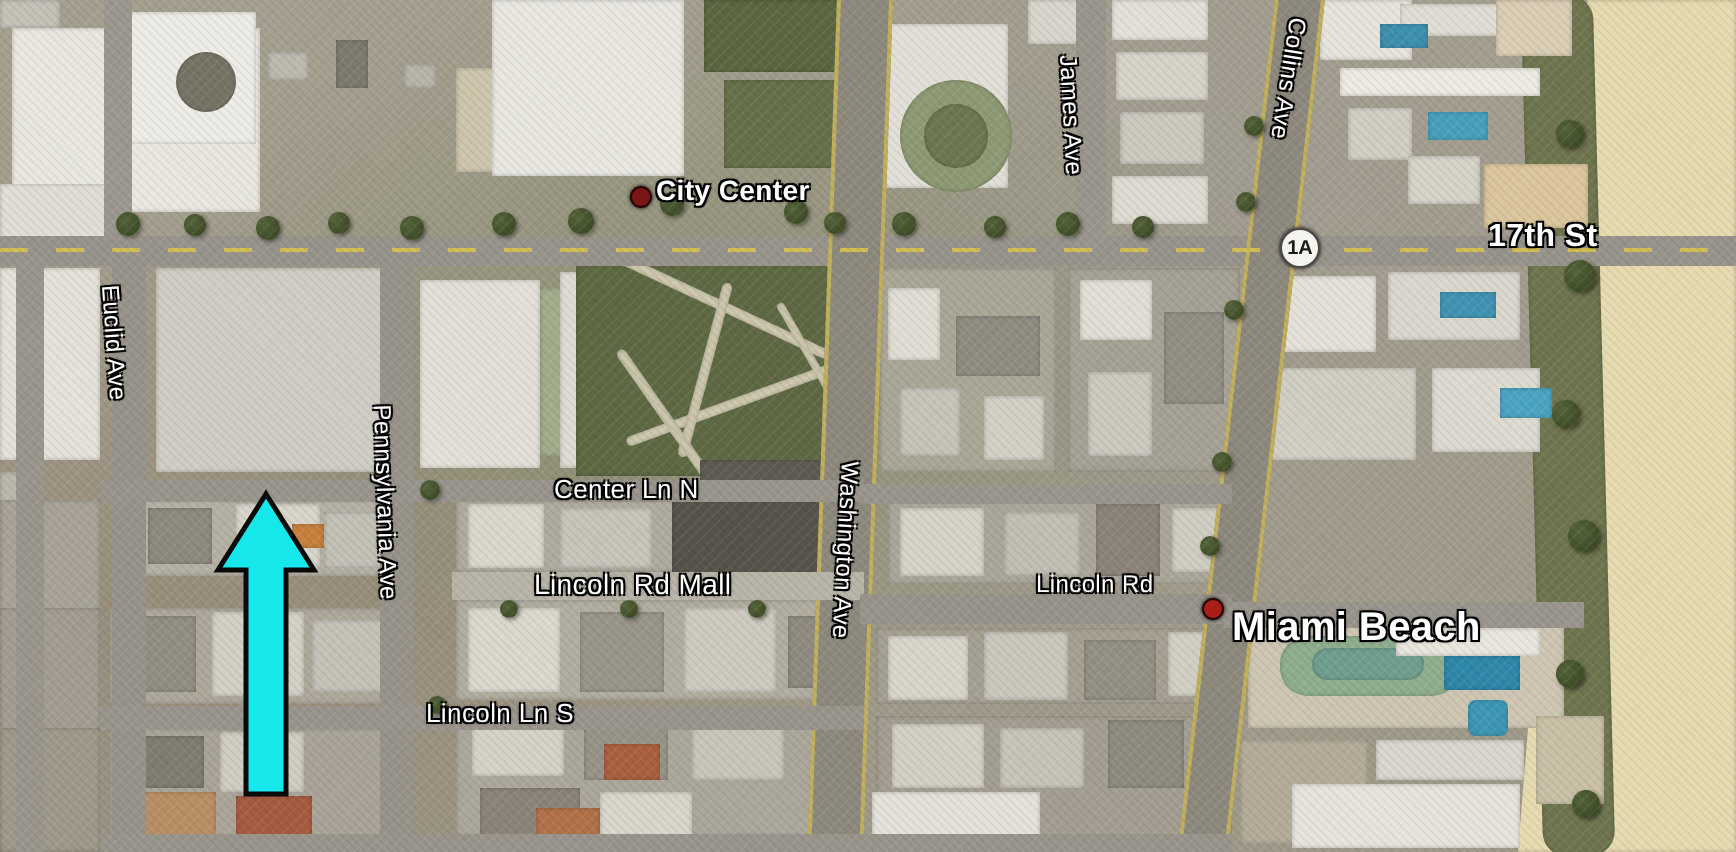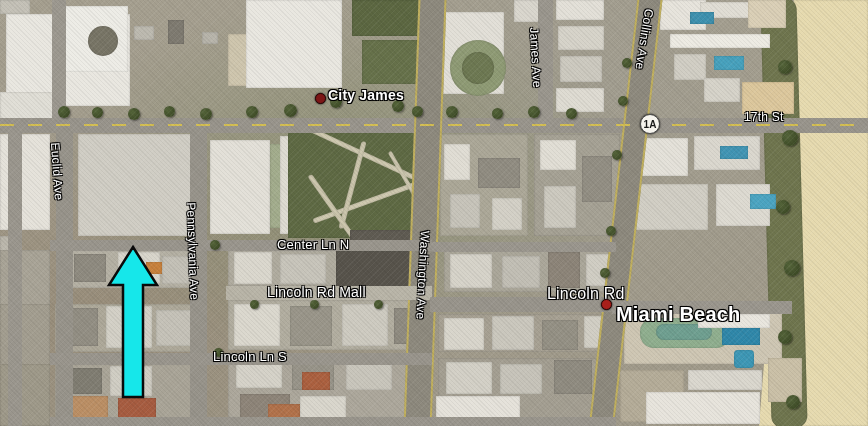--- a/index.html
+++ b/index.html
@@ -208,31 +208,31 @@
       <div class="tree" style="position: absolute; left: 214px; top: 348px; width: 9px; height: 9px;"></div>
       <div class="tree" style="position: absolute; left: 778px; top: 60px; width: 14px; height: 14px;"></div>
       <div class="tree" style="position: absolute; left: 782px; top: 130px; width: 16px; height: 16px;"></div>
       <div class="tree" style="position: absolute; left: 776px; top: 200px; width: 14px; height: 14px;"></div>
       <div class="tree" style="position: absolute; left: 784px; top: 260px; width: 16px; height: 16px;"></div>
       <div class="tree" style="position: absolute; left: 778px; top: 330px; width: 14px; height: 14px;"></div>
       <div class="tree" style="position: absolute; left: 786px; top: 395px; width: 14px; height: 14px;"></div>
     </div>
   <div class="lyr grain"></div>
   <div class="lyr" id="labels">
-      <div class="maplabel" style="left: 744px; top: 110px; font-size: 12px; font-weight: 400; transform-origin: 0px 0px;">17th St</div>
+      <div class="maplabel" style="left: 744px; top: 110px; font-size: 16px; font-weight: 700; transform-origin: 0px 0px;">17th St</div>
       <div class="maplabel" style="left: 656px; top: 10px; font-size: 12px; font-weight: 400; transform-origin: 0px 0px; transform: rotate(99deg);">Collins Ave</div>
       <div class="maplabel" style="left: 541px; top: 27px; font-size: 12px; font-weight: 400; transform-origin: 0px 0px; transform: rotate(87deg);">James Ave</div>
       <div class="maplabel" style="left: 432px; top: 231px; font-size: 12px; font-weight: 400; transform-origin: 0px 0px; transform: rotate(93deg);">Washington Ave</div>
       <div class="maplabel" style="left: 198px; top: 202px; font-size: 12px; font-weight: 400; transform-origin: 0px 0px; transform: rotate(88deg);">Pennsylvania Ave</div>
       <div class="maplabel" style="left: 62px; top: 142px; font-size: 12px; font-weight: 400; transform-origin: 0px 0px; transform: rotate(86deg);">Euclid Ave</div>
       <div class="maplabel" style="left: 277px; top: 237px; font-size: 13px; font-weight: 400; transform-origin: 0px 0px;">Center Ln N</div>
       <div class="maplabel" style="left: 267px; top: 284px; font-size: 14px; font-weight: 400; transform-origin: 0px 0px;">Lincoln Rd Mall</div>
       <div class="maplabel" style="left: 201px; top: 349px; font-size: 13px; font-weight: 400; transform-origin: 0px 0px; padding-left: 12px;">Lincoln Ln S</div>
-      <div class="maplabel" style="left: 547px; top: 285px; font-size: 16px; font-weight: 400; transform-origin: 0px 0px;">Lincoln Rd</div>
-      <div class="maplabel" style="left: 328px; top: 87px; font-size: 14px; font-weight: 600; transform-origin: 0px 0px;">City James</div>
+      <div class="maplabel" style="left: 518px; top: 285px; font-size: 12px; font-weight: 400; transform-origin: 0px 0px;">Lincoln Rd</div>
+      <div class="maplabel" style="left: 328px; top: 87px; font-size: 14px; font-weight: 600; transform-origin: 0px 0px;">City Center</div>
       <div class="maplabel" style="left: 616px; top: 303px; font-size: 20px; font-weight: 600; transform-origin: 0px 0px;">Miami Beach</div>
       <div class="marker" style="position: absolute; left: 315px; top: 93px; width: 9px; height: 9px; background: rgb(124, 22, 22);"></div>
       <div class="marker" style="position: absolute; left: 601px; top: 299px; width: 9px; height: 9px; background: rgb(168, 31, 26);"></div>
       <div class="shield" style="left: 640px; top: 114px;">1A</div>
     </div>
   <svg class="arrow" id="arrowsvg" width="868" height="426" viewBox="0 0 868 426">
     <polygon id="arrowpoly" points="133 247 157 285 143 285 143 397 123 397 123 285 109 285" fill="#16e7ea" stroke="#0a0a0a" stroke-width="2.5"></polygon>
   </svg>
 </div>
 

